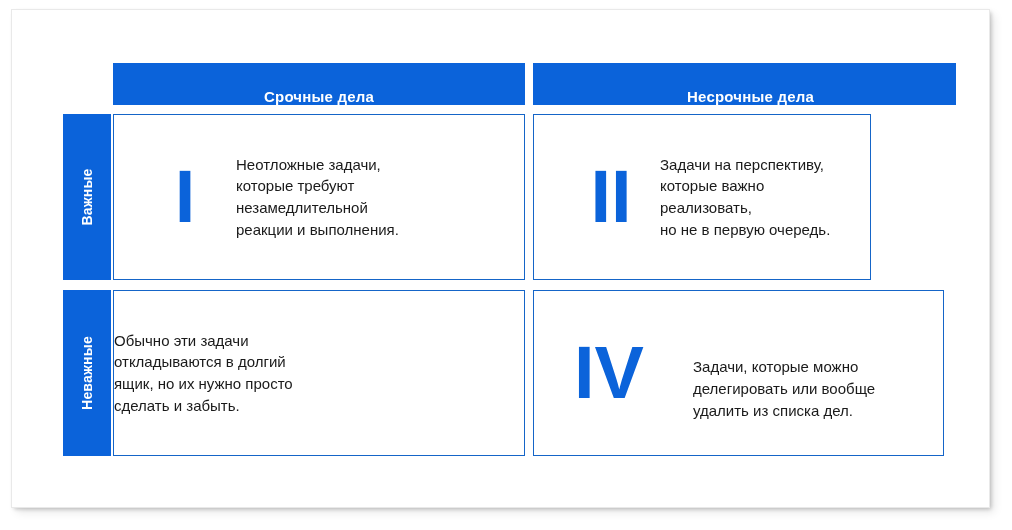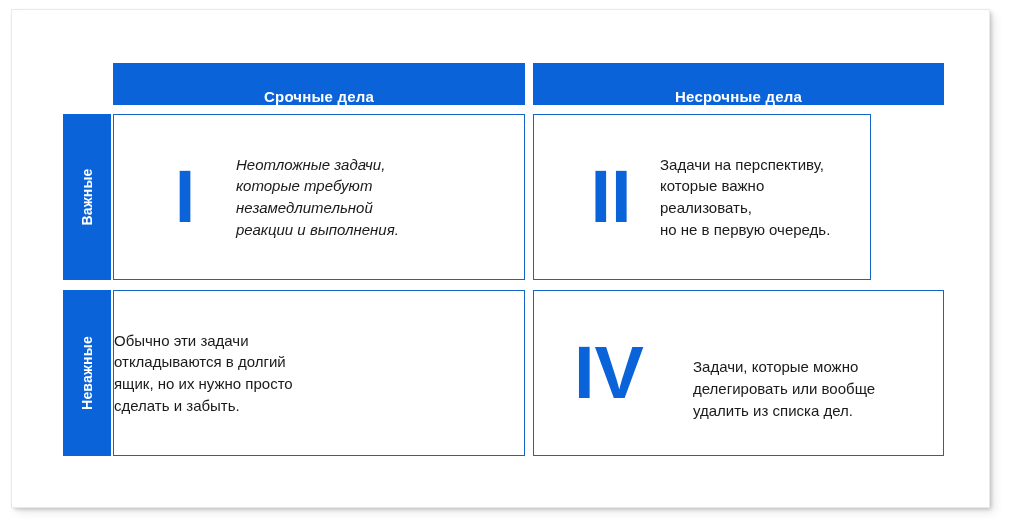--- a/index.html
+++ b/index.html
@@ -42,21 +42,21 @@
     background: #0B63DA;
     color: #ffffff;
     font-size: 15px;
     font-weight: bold;
     display: flex;
     align-items: flex-end;
     justify-content: center;
     letter-spacing: 0.2px;
   }
   #col-header-urgent   { left: 101px; top: 53px;  width: 412px; }
-  #col-header-noturgent{ left: 521px; top: 53px;  width: 411px; }
+  #col-header-noturgent{ left: 521px; top: 53px;  width: 411px; padding-left: 12px; }
 
   
   .row-label {
     position: absolute;
     left: 51px;
     width: 48px;
     background: #0B63DA;
   }
   .row-label span {
     position: absolute;
@@ -101,21 +101,21 @@
   #quadrant-4 .numeral { font-size: 74px; width: 110px; margin-left: 20px; }
 
   .quad-text {
     color: #1a1a1a;
     font-size: 15px;
     line-height: 1.45;
     white-space: pre-line;
     flex: 1;
     padding-right: 12px;
   }
-  #quadrant-1 .quad-text { margin-left: 2px; font-style: italic; }
+  #quadrant-1 .quad-text { margin-left: 2px; }
   #quadrant-2 .quad-text { margin-left: 0px; }
   #quadrant-3 .quad-text { margin-left: 0px; }
   #quadrant-4 .quad-text { margin-left: 0px; margin-top: 32px; }
 </style>
 </head>
 <body>
 
 <div id="matrix-canvas">
   <div class="grid">
 

